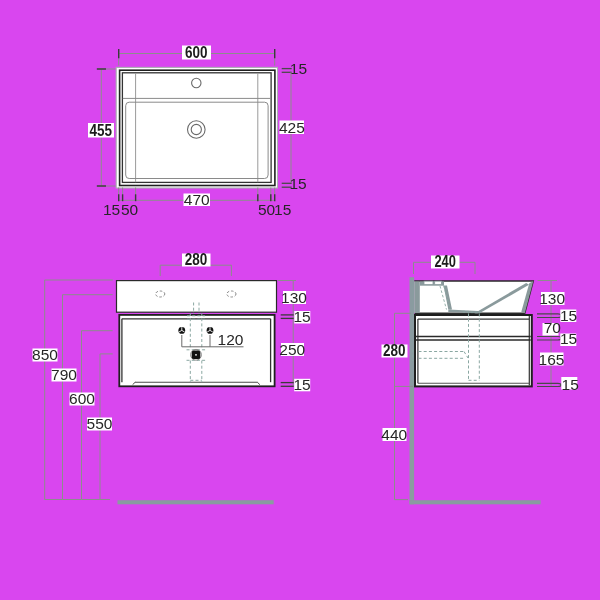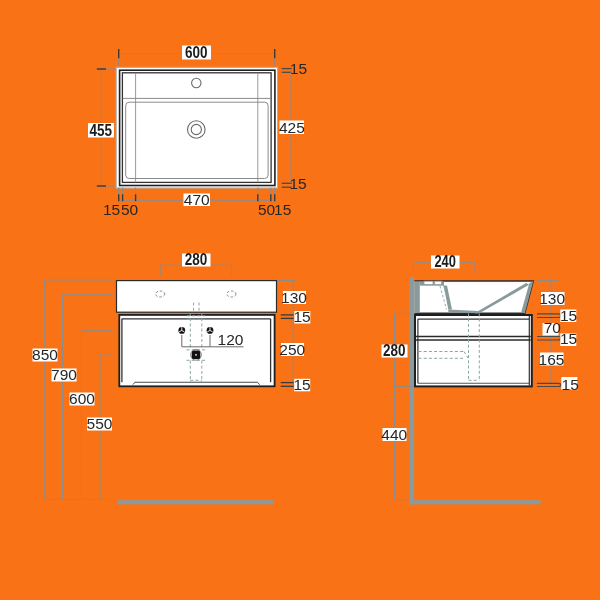--- a/index.html
+++ b/index.html
@@ -1,16 +1,16 @@
 <!DOCTYPE html>
 <html><head>
 <meta charset="utf-8">
 <style>
   html,body{margin:0;padding:0;background:#ffffff;}
-  .wrap{width:600px;height:600px;position:relative;background:#f97316;}
+  .wrap{width:600px;height:600px;position:relative;background:#d946ef;}
   svg{position:absolute;left:0;top:0;}
   text{font-family:"Liberation Sans",sans-serif;fill:#262626;}
   .d{font-size:15.5px;}
   .b{font-size:16px;font-weight:bold;fill:#1c1c1c;}
 </style>
 </head>
 <body>
 <div class="wrap">
 <svg width="600" height="600" viewBox="0 0 600 600">
 

